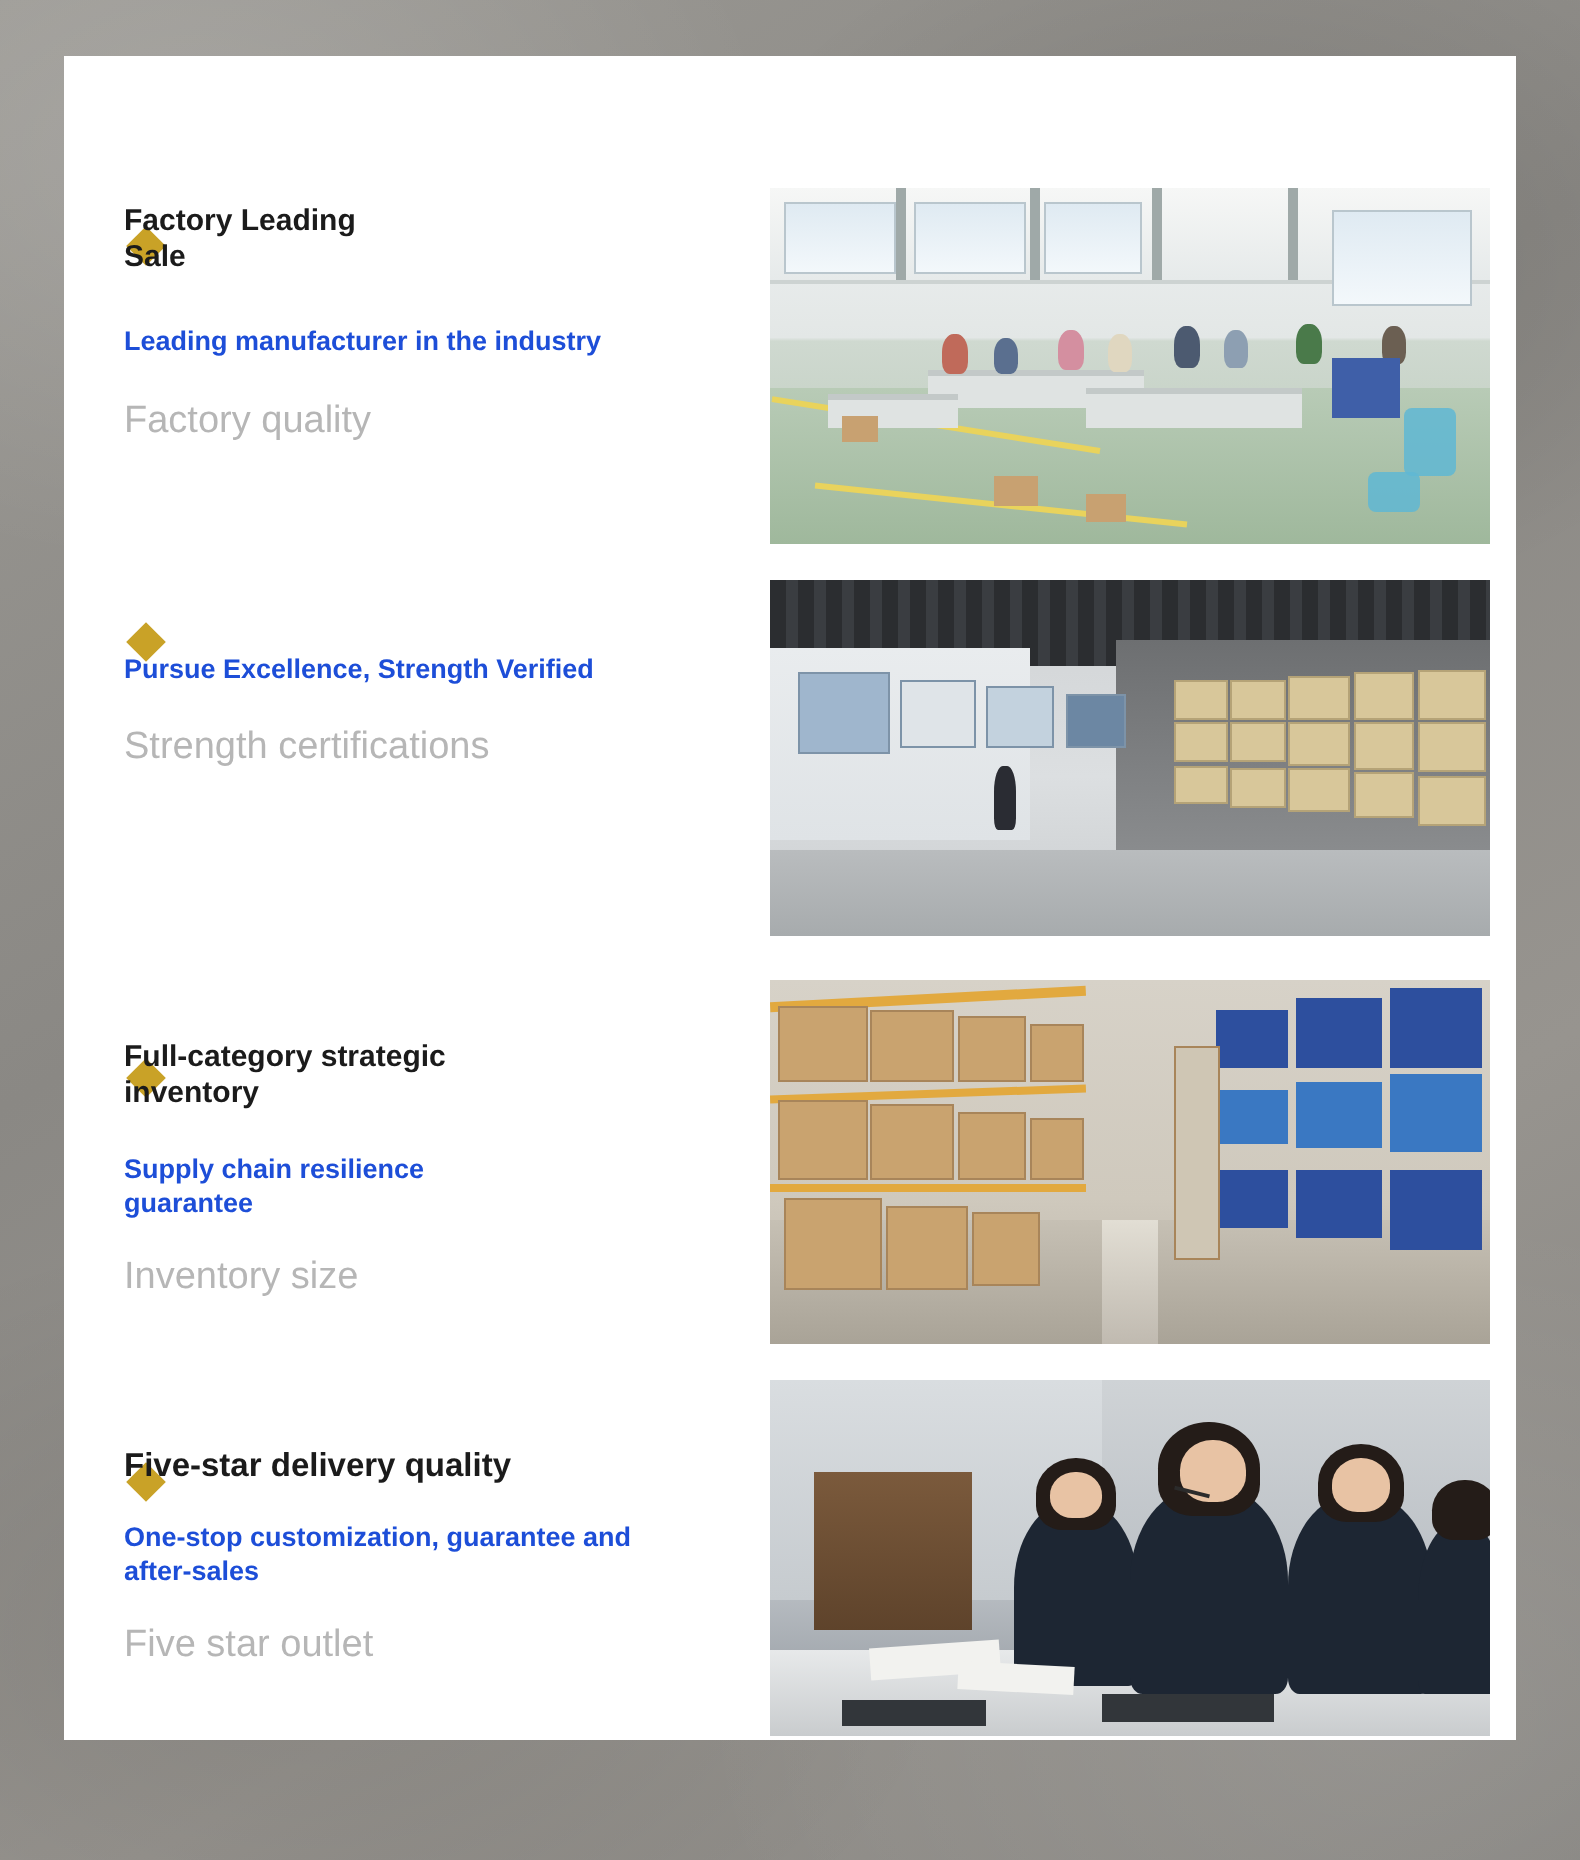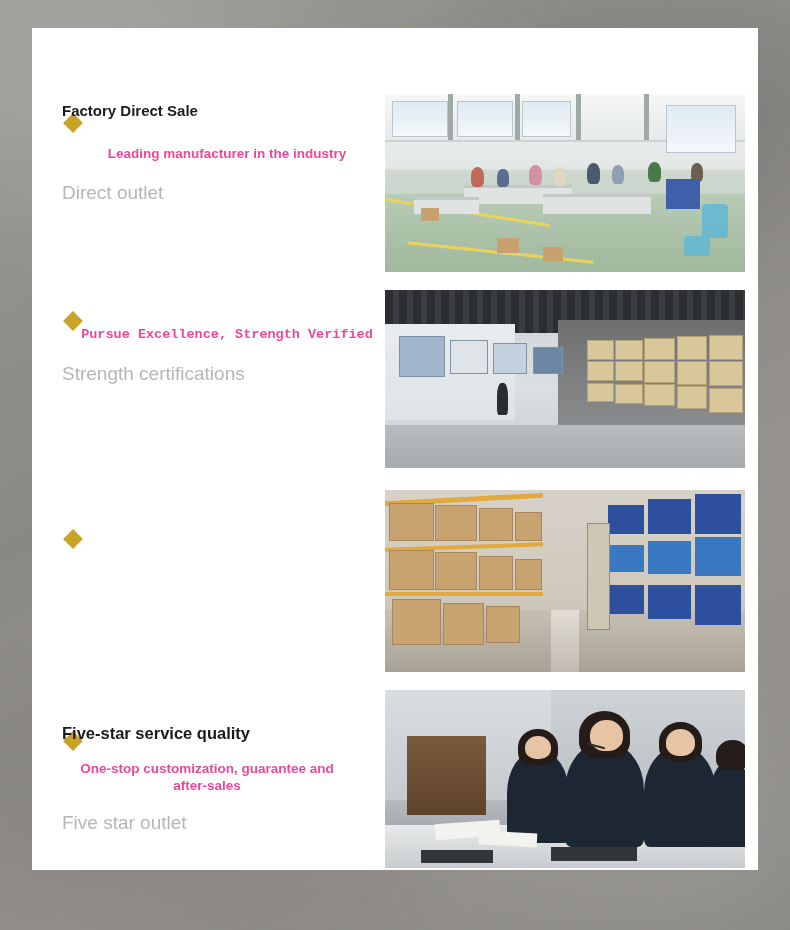--- a/index.html
+++ b/index.html
@@ -51,24 +51,23 @@
     transform: rotate(45deg);
   }
   .title {
     font-weight: bold;
     color: #1b1b1b;
     line-height: 1.18;
     margin: 0;
   }
   .subtitle {
     font-weight: bold;
-    color: #ec4899;
+    color: #1d4ed8;
     line-height: 1.2;
     margin: 0;
-    text-align: center;
   }
   .ghost {
     color: #b6b6b6;
     font-weight: normal;
     line-height: 1.2;
     margin: 0;
   }
   .photo {
     position: absolute;
     left: 353px;
@@ -162,23 +161,23 @@
 
 <div class="backdrop"></div>
 
 <div class="sheet">
 
   <div class="row" style="top:36px; height:178px;">
 
     <span class="diamond-icon" style="top:52px;"></span>
 
     <div class="text-col" style="top:38px;">
-      <p class="title" style="font-size:15px; width:150px;">Factory Direct Sale</p>
+      <p class="title" style="font-size:15px; width:150px;">Factory Leading Sale</p>
       <p class="subtitle" style="font-size:13.5px; margin-top:26px;">Leading manufacturer in the industry</p>
-      <p class="ghost" style="font-size:19px; margin-top:20px;">Direct outlet</p>
+      <p class="ghost" style="font-size:19px; margin-top:20px;">Factory quality</p>
     </div>
 
     <div class="photo" style="top:30px; height:178px;">
       <div class="inner">
         <div class="f-bg"></div>
         <div class="f-ceil"></div>
         <div class="f-win" style="left:2%; width:15%;"></div>
         <div class="f-win" style="left:20%; width:15%;"></div>
         <div class="f-win" style="left:38%; width:13%;"></div>
         <div class="f-win" style="left:78%; width:19%; top:6%; height:26%;"></div>
@@ -211,21 +210,21 @@
         <div class="f-cyan" style="left:83%; top:80%; width:26px; height:20px; border-radius:4px;"></div>
       </div>
     </div>
   </div>
 
   <div class="row" style="top:236px; height:178px;">
 
     <span class="diamond-icon" style="top:50px;"></span>
 
     <div class="text-col" style="top:37px;">
-      <p class="subtitle" style="font-size:13.5px; margin-top:26px;font-family:Liberation Mono, monospace;">Pursue Excellence, Strength Verified</p>
+      <p class="subtitle" style="font-size:13.5px; margin-top:26px;">Pursue Excellence, Strength Verified</p>
       <p class="ghost" style="font-size:19px; margin-top:20px;">Strength certifications</p>
     </div>
 
     <div class="photo" style="top:26px; height:178px;">
       <div class="inner">
         <div class="s-bg"></div>
         <div class="s-ceil"></div>
         <div class="s-wallR"></div>
         <div class="s-wallL"></div>
 
@@ -253,20 +252,25 @@
         <div class="s-floor"></div>
         <div class="s-person" style="left:31%; top:52%; width:11px; height:32px;"></div>
       </div>
     </div>
   </div>
 
   <div class="row" style="top:432px; height:182px;">
 
     <span class="diamond-icon" style="top:72px;"></span>
 
+    <div class="text-col" style="top:60px;">
+      <p class="title" style="font-size:15px; width:185px;">Full-category strategic inventory</p>
+      <p class="subtitle" style="font-size:13.5px; margin-top:22px; width:185px;">Supply chain resilience guarantee</p>
+      <p class="ghost" style="font-size:19px; margin-top:18px;">Inventory size</p>
+    </div>
 
     <div class="photo" style="top:30px; height:182px;">
       <div class="inner">
         <div class="w-bg"></div>
         <div class="w-floor"></div>
         <div class="w-aisle"></div>
 
         <div class="w-beam" style="left:0; top:4%; width:44%; height:5px; transform:rotate(-3deg);"></div>
         <div class="w-beam" style="left:0; top:30%; width:44%; height:4px; transform:rotate(-2deg);"></div>
         <div class="w-beam" style="left:0; top:56%; width:44%; height:4px;"></div>
@@ -295,21 +299,21 @@
         <div class="w-carton" style="left:56%; top:18%; width:6%; height:58%; background:#cfc6b4;"></div>
       </div>
     </div>
   </div>
 
   <div class="row" style="top:630px; height:182px;">
 
     <span class="diamond-icon" style="top:76px;"></span>
 
     <div class="text-col" style="top:66px; width:345px;">
-      <p class="title" style="font-size:16.5px;">Five-star service quality</p>
+      <p class="title" style="font-size:16.5px;">Five-star delivery quality</p>
       <p class="subtitle" style="font-size:13.5px; margin-top:18px; width:290px;">One-stop customization, guarantee and after-sales</p>
       <p class="ghost" style="font-size:19px; margin-top:18px;">Five star outlet</p>
     </div>
 
     <div class="photo" style="top:32px; height:178px;">
       <div class="inner">
         <div class="c-bg"></div>
         <div class="c-wall"></div>
         <div class="c-cab"></div>
         <div class="c-desk"></div>

